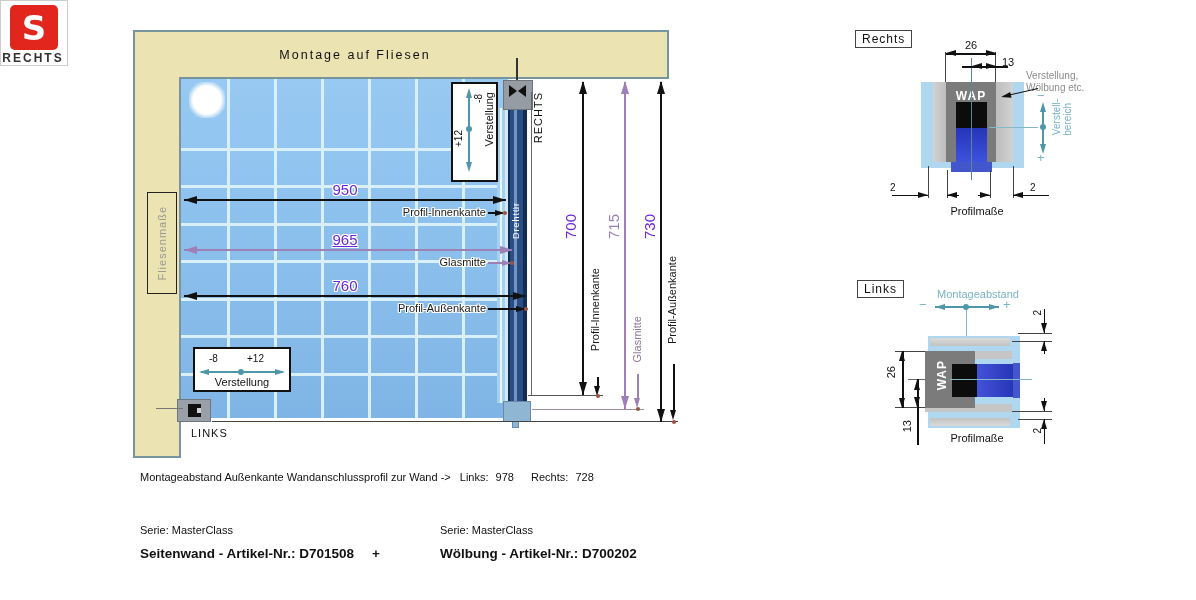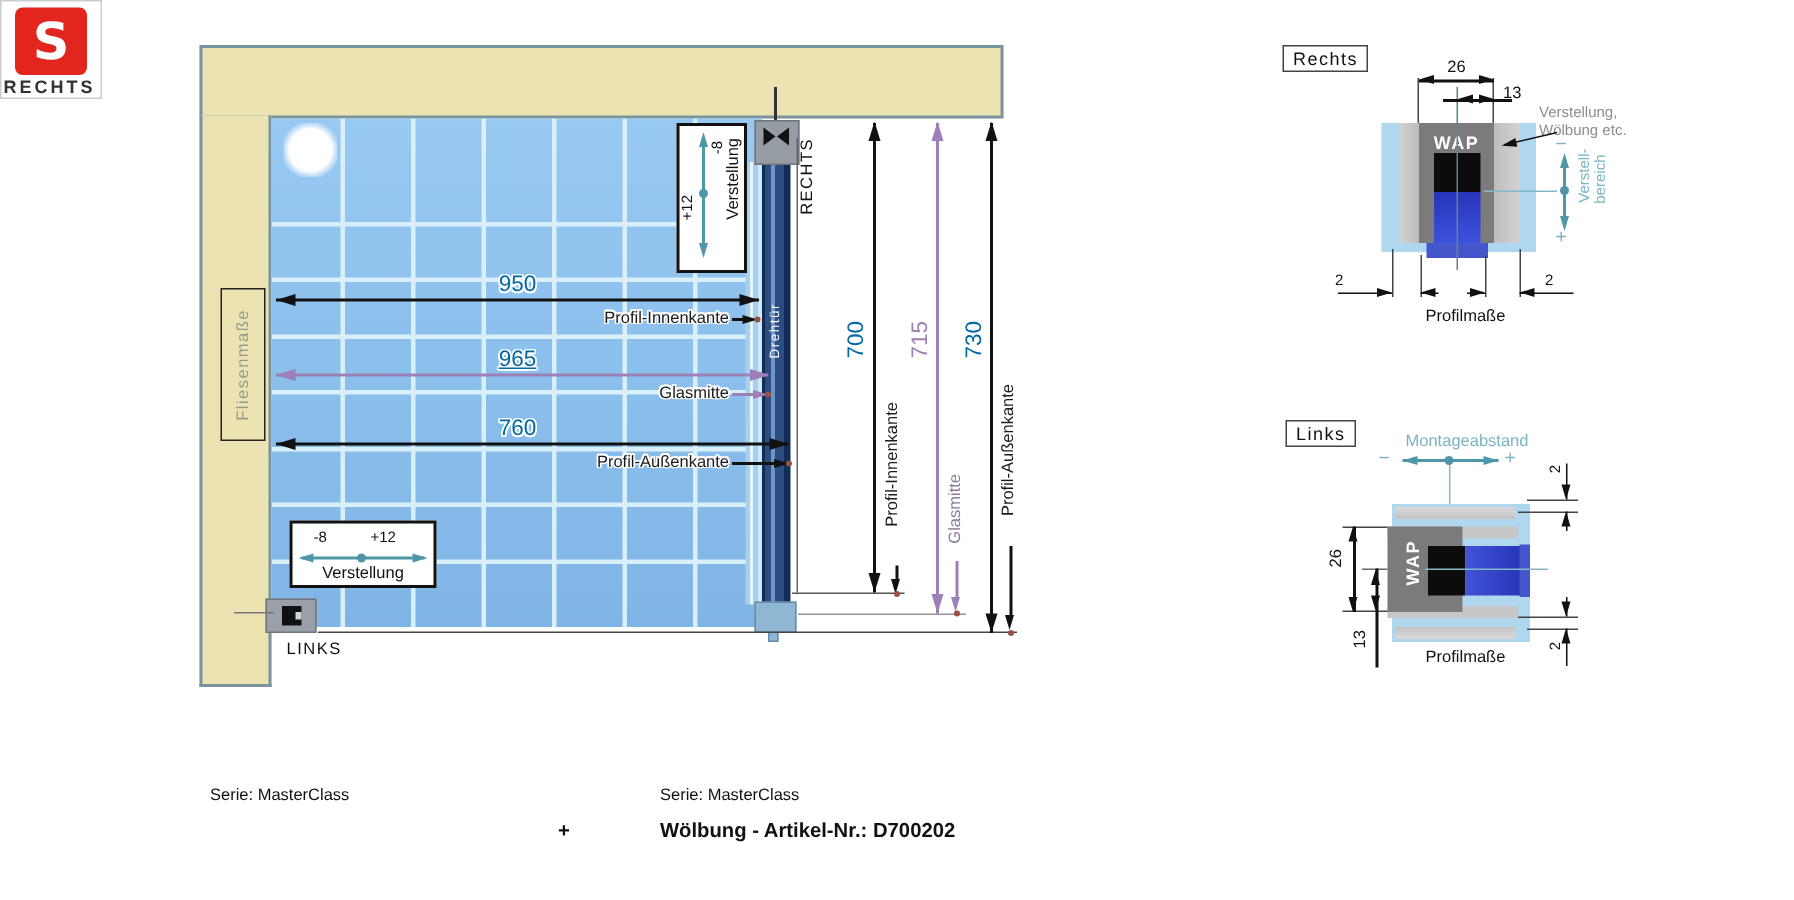--- a/index.html
+++ b/index.html
@@ -14,21 +14,21 @@
   .ah.u{border-width:0 4px 13px 4px;border-bottom-color:currentColor;}
   .ah.d{border-width:13px 4px 0 4px;border-top-color:currentColor;}
   .ah.s.r{border-width:3px 0 3px 10px;}
   .ah.s.l{border-width:3px 10px 3px 0;}
   .ah.s.u{border-width:0 3px 10px 3px;}
   .ah.s.d{border-width:10px 3px 0 3px;}
   .dot{position:absolute;width:4px;height:4px;border-radius:50%;background:#9c5243;}
   .tdot{position:absolute;width:6px;height:6px;border-radius:50%;background:#4f97a8;}
   .halo{text-shadow:1px 0 0 #fff,-1px 0 0 #fff,0 1px 0 #fff,0 -1px 0 #fff,1px 1px 0 #fff,-1px -1px 0 #fff,1px -1px 0 #fff,-1px 1px 0 #fff;}
   .band{position:absolute;background:#ece3b2;border:2px solid #78949e;box-sizing:border-box;}
-  .dimnum{font-size:15px;color:#0369a1;text-align:center;}
+  .dimnum{font-size:15px;color:#6d28d9;text-align:center;}
   .dimlbl{font-size:11px;color:#1a1a1a;}
   .teal{color:#4f97a8;}
   .tealtxt{color:#79b4c4;}
   .purple{color:#9d80b5;}
   .whitebox{position:absolute;background:#fff;border:2px solid #111;box-sizing:border-box;}
   .titlebox{position:absolute;background:#fff;border:1px solid #444;font-size:12px;padding:1px 6px;letter-spacing:1px;}
   .gv{position:absolute;top:0;bottom:0;width:3px;background:#d9f0fa;}
   .gh{position:absolute;left:0;right:0;height:3px;background:#d9f0fa;}
   .cap{font-size:11px;color:#111;text-align:center;}
 </style>
@@ -39,20 +39,21 @@
 
   <div class="abs" style="left:0;top:0;width:66px;height:64px;background:#fff;border:1px solid #ccc;">
     <div class="abs" style="left:9px;top:4px;width:48px;height:45px;background:#e2261d;border-radius:5px;display:flex;align-items:center;justify-content:center;">
       <span style="color:#fff;font-weight:bold;font-size:34px;font-family:'DejaVu Sans',sans-serif;">S</span>
     </div>
     <div class="abs" style="left:0;top:50px;width:64px;text-align:center;font-weight:bold;font-size:12px;letter-spacing:2px;color:#333;">RECHTS</div>
   </div>
 
   <div class="band" style="left:133px;top:30px;width:536px;height:49px;"></div>
   <div class="band" style="left:133px;top:77px;width:48px;height:381px;border-top:none;"></div>
+  <div class="abs" style="left:230px;top:48px;width:250px;text-align:center;font-size:12.5px;letter-spacing:2px;color:#111;">Montage auf Fliesen</div>
 
   <div class="abs" style="left:147px;top:192px;width:30px;height:102px;border:1.5px solid #222;box-sizing:border-box;display:flex;align-items:center;justify-content:center;">
     <span class="vtext" style="font-size:11px;letter-spacing:1px;color:#9a9a8e;">Fliesenmaße</span>
   </div>
 
   <div class="abs" style="left:181px;top:79px;width:327px;height:339px;background:linear-gradient(180deg,#97c9f2,#7fb5e6);overflow:hidden;">
     <div class="gv" style="left:46px;"></div>
     <div class="gv" style="left:93px;"></div>
     <div class="gv" style="left:140px;"></div>
     <div class="gv" style="left:187px;"></div>
@@ -273,19 +274,27 @@
   <div class="line" style="left:1012px;top:411px;width:40px;height:1px;background:#444;"></div>
   <div class="line" style="left:1018px;top:419px;width:34px;height:1px;background:#444;"></div>
   <div class="line" style="left:1044px;top:398px;width:1px;height:13px;"></div>
   <div class="ah s d" style="left:1041px;top:401px;"></div>
   <div class="line" style="left:1044px;top:419px;width:1px;height:25px;"></div>
   <div class="ah s u" style="left:1041px;top:419px;"></div>
   <div class="abs vtext" style="left:1033px;top:428px;font-size:10px;">2</div>
 
   <div class="abs cap" style="left:938px;top:432px;width:78px;">Profilmaße</div>
 
+  <div class="abs" style="left:140px;top:471px;font-size:11px;">
+    <span>Montageabstand Außenkante Wandanschlussprofil zur Wand -&gt;</span>
+    <span style="margin-left:6px;">Links:</span>
+    <span style="margin-left:4px;">978</span>
+    <span style="margin-left:14px;">Rechts:</span>
+    <span style="margin-left:4px;">728</span>
+  </div>
 
   <div class="abs" style="left:140px;top:524px;font-size:11px;">Serie: MasterClass</div>
+  <div class="abs" style="left:140px;top:546px;font-size:13.5px;font-weight:bold;">Seitenwand - Artikel-Nr.: D701508</div>
   <div class="abs" style="left:372px;top:546px;font-size:13.5px;font-weight:bold;">+</div>
   <div class="abs" style="left:440px;top:524px;font-size:11px;">Serie: MasterClass</div>
   <div class="abs" style="left:440px;top:546px;font-size:13.5px;font-weight:bold;">Wölbung - Artikel-Nr.: D700202</div>
 
 </div>
 
 </body></html>

